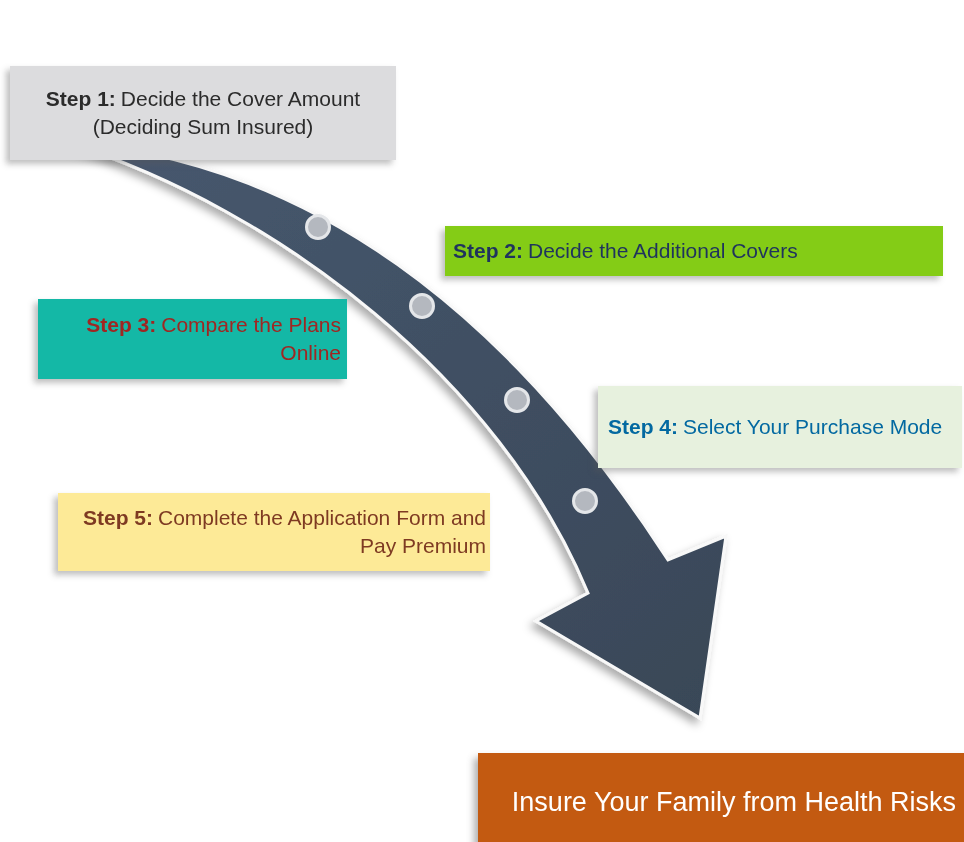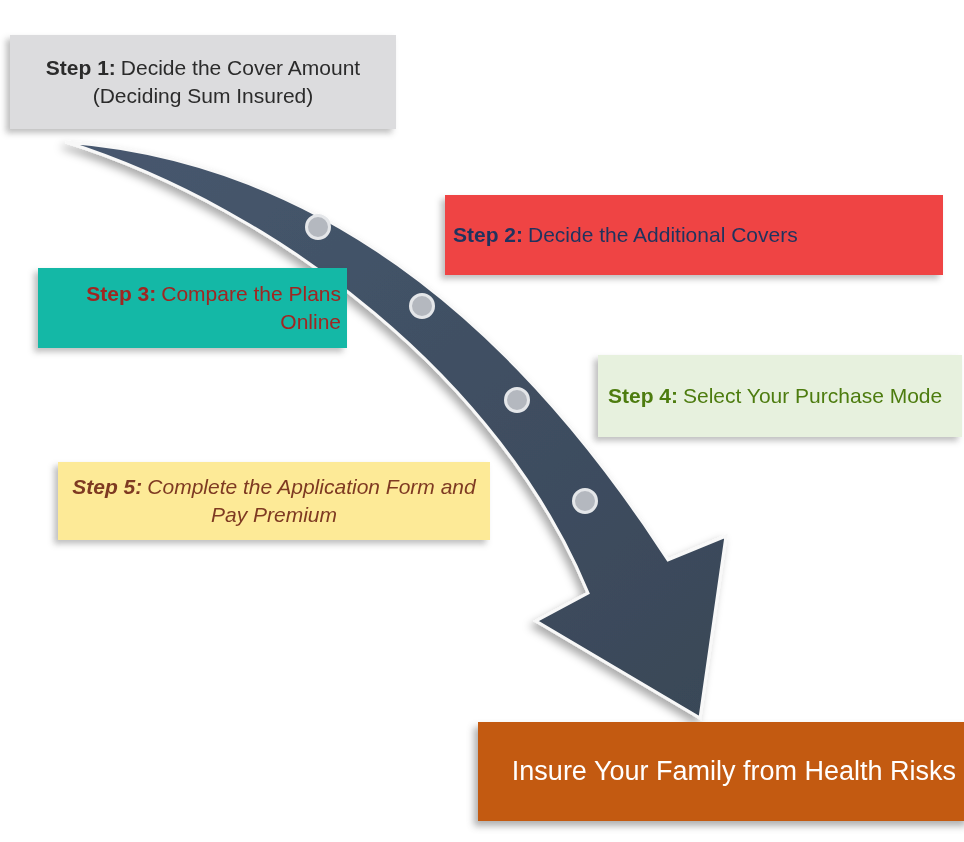--- a/index.html
+++ b/index.html
@@ -10,38 +10,39 @@
     overflow:hidden;
     font-family:"Liberation Sans", sans-serif;
   }
   .arrow-svg{position:absolute;left:0;top:0;width:964px;height:842px;}
 
   .box{
     position:absolute;
     display:flex;align-items:center;
     font-size:21px;line-height:1.33;
     box-shadow:-4px 4px 6px rgba(90,90,90,0.38);
+    margin-top:31px;
   }
   .bt{width:100%;}
   .lbl{font-weight:bold;margin-right:5px;}
 
   .box-step1{left:10px;top:35px;width:346px;height:94px;background:#dcdcde;color:#2b2b2b;padding:0 20px;}
   .box-step1 .bt{text-align:center;}
 
-  .box-step2{left:445px;top:195px;width:482px;height:80px;background:#ef4444;color:#1f335e;padding:0 8px;}
+  .box-step2{left:445px;top:195px;width:482px;height:50px;background:#84cc16;color:#1f335e;padding:0 8px;}
   .box-step2 .bt{text-align:left;}
 
   .box-step3{left:38px;top:268px;width:297px;height:80px;background:#14b8a6;color:#a02622;padding:0 6px;}
   .box-step3 .bt{text-align:right;}
 
-  .box-step4{left:598px;top:355px;width:344px;height:82px;background:#e7f1de;color:#4d7c0f;padding:0 10px;}
+  .box-step4{left:598px;top:355px;width:344px;height:82px;background:#e7f1de;color:#0369a1;padding:0 10px;}
   .box-step4 .bt{text-align:left;}
 
   .box-step5{left:58px;top:462px;width:424px;height:78px;background:#fdea97;color:#7e3a22;padding:0 4px;}
-  .box-step5 .bt{text-align:center;font-style:italic;}
+  .box-step5 .bt{text-align:right;}
 
   .box-result{
     left:478px;top:722px;width:464px;height:99px;
     background:#c35a11;color:#ffffff;
     font-size:27px;line-height:1.4;padding:0 14px;
     box-shadow:-4px 5px 7px rgba(80,80,80,0.45);
   }
   .box-result .bt{text-align:right;}
 </style>
 </head>

